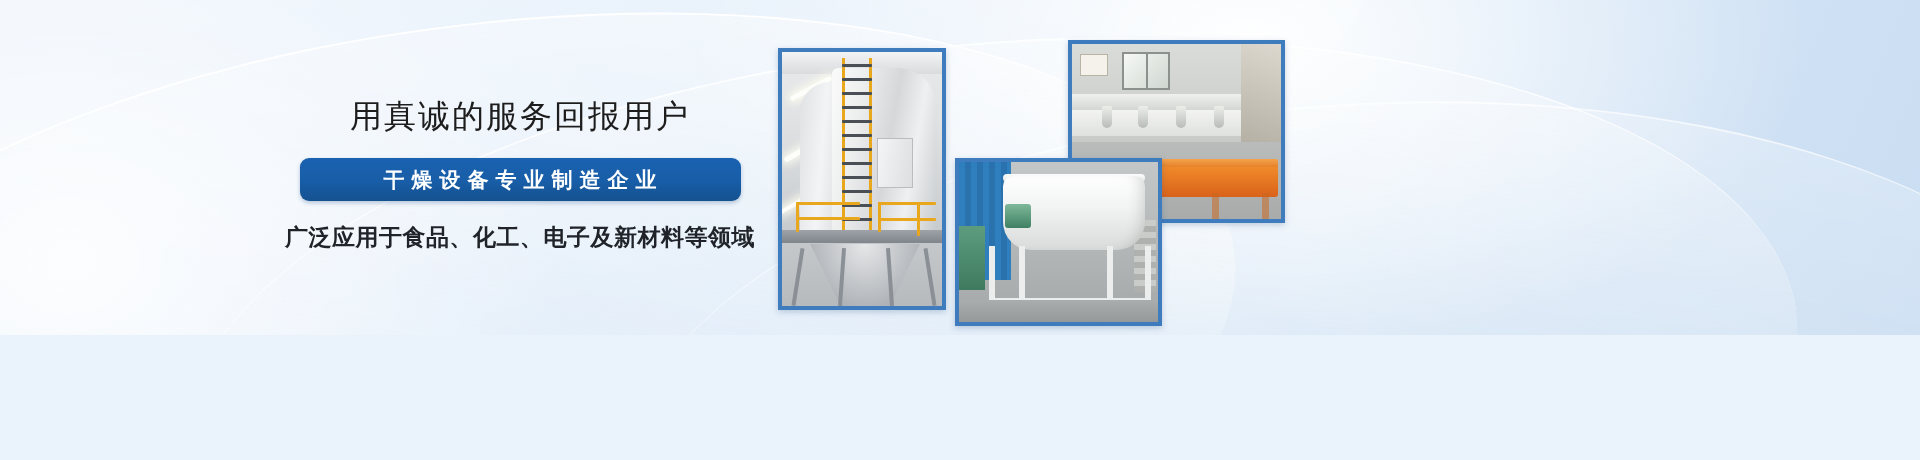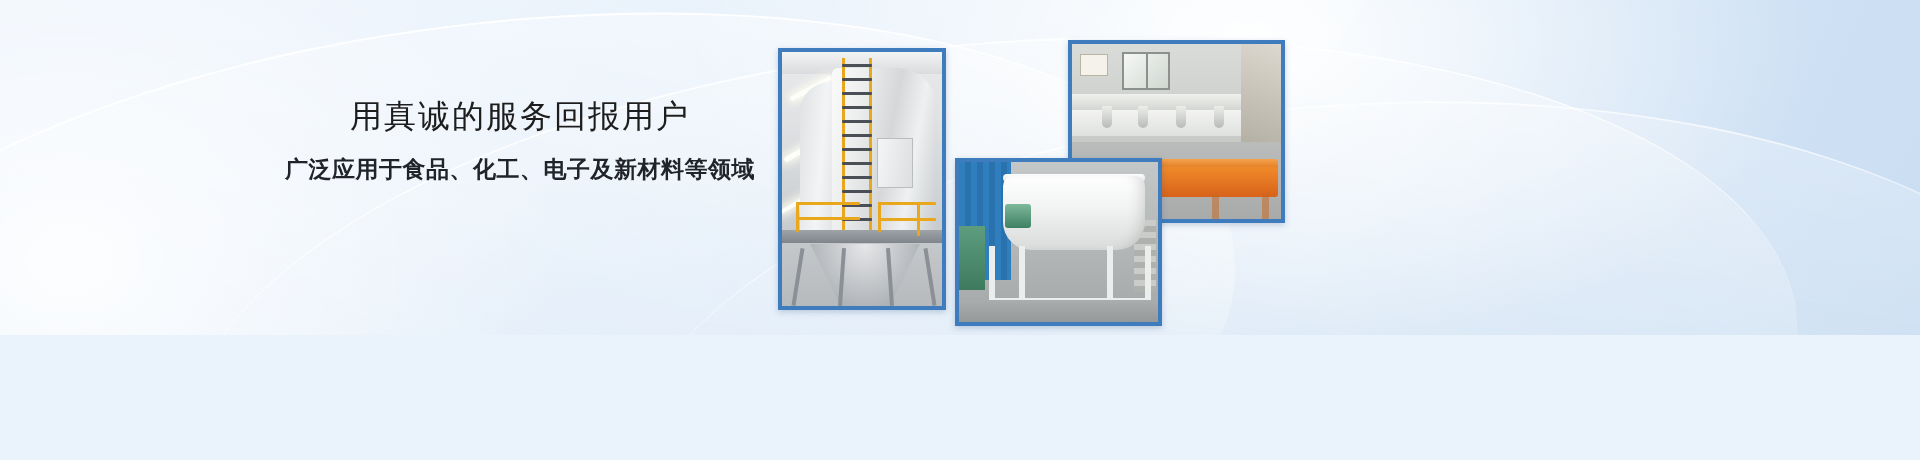--- a/index.html
+++ b/index.html
@@ -172,20 +172,21 @@
 
   <div class="sweep sweep-left"></div>
   <div class="sweep sweep-top"></div>
   <div class="sweep sweep-a"></div>
   <div class="sweep sweep-b"></div>
   <div class="sweep sweep-c"></div>
 
   <div id="text-block">
     <h1 id="headline">用真诚的服务回报用户</h1>
 
+    <button id="pill">干燥设备专业制造企业</button>
 
     <p id="subtitle">广泛应用于食品、化工、电子及新材料等领域</p>
   </div>
 
   <div class="photo" id="photo-tower">
     <div class="inner">
       <div class="tw-ceiling"></div>
       <div class="tw-lamp" style="left:6px;top:34px;width:46px;height:5px;transform:rotate(-28deg);"></div>
       <div class="tw-lamp" style="left:0px;top:96px;width:40px;height:5px;transform:rotate(-30deg);"></div>
       <div class="tw-lamp" style="left:-4px;top:150px;width:34px;height:4px;transform:rotate(-30deg);"></div>

